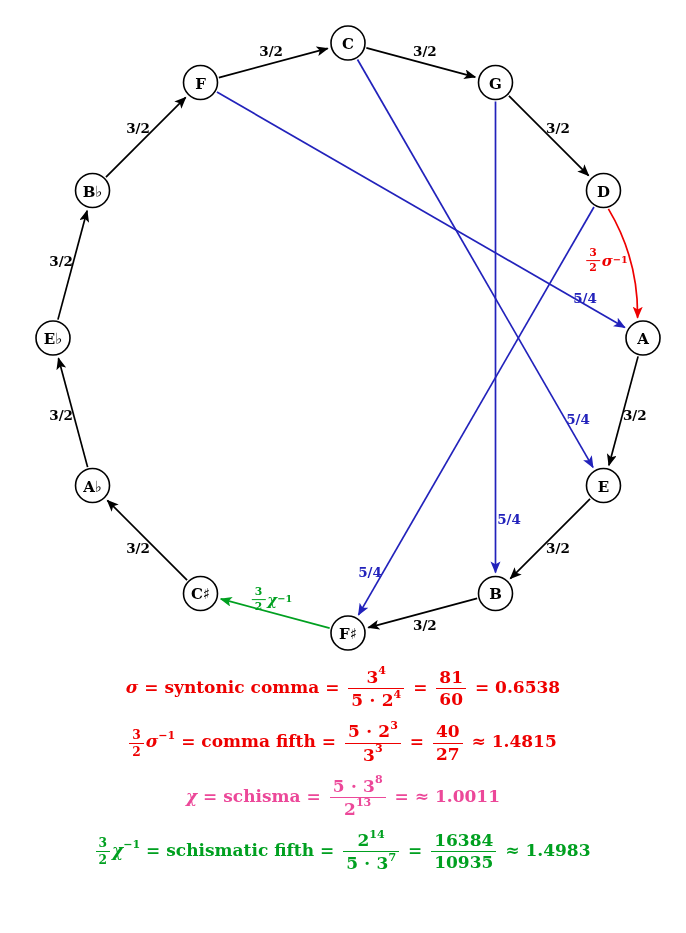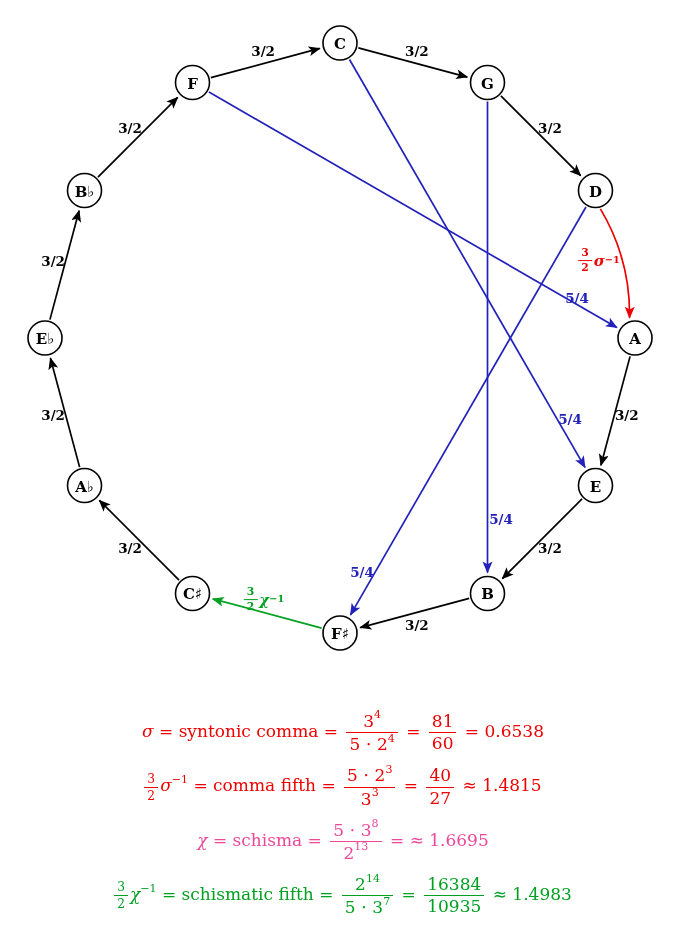--- a/index.html
+++ b/index.html
@@ -1,32 +1,32 @@
 <!DOCTYPE html>
 <html><head>
 <meta charset="utf-8">
 <style>
   html,body { margin:0; padding:0; background:#ffffff; }
   body { width:686px; height:933px; overflow:hidden;
          font-family:"DejaVu Serif","DejaVu Sans",serif; }
-  .stage { position:relative; width:556px; height:933px; }
+  .stage { position:relative; width:556px; height:933px;padding-left:8px; }
   .diagram-wrap { position:relative; width:686px; height:660px; }
   .diagram-wrap svg { display:block; }
   #edge-labels-html { position:absolute; left:0; top:0; width:100%; height:100%; pointer-events:none; }
   .edge-html-label { position:absolute; transform:translate(-50%,-50%);
                      font-weight:bold; font-size:15px; white-space:nowrap;
                      display:inline-flex; align-items:center; }
   .frac { display:inline-block; text-align:center; vertical-align:middle; margin:0 3px; line-height:1.15; }
   .frac .num { display:block; border-bottom:1.5px solid currentColor; padding:0 3px 1px; }
   .frac .den { display:block; padding:1px 3px 0; }
   .frac.small { font-size:0.72em; margin:0 2px 0 0; }
   .mvar { font-style:italic; }
   sup { font-size:0.65em; position:relative; top:-0.15em; }
-  #formulas { position:absolute; left:0; top:700px; width:686px;
-              text-align:center; font-weight:normal; font-size:17px; }
+  #formulas { position:absolute; left:0; top:656px; width:686px;
+              text-align:center; font-weight:bold; font-size:17px; }
   .formula { margin:11px 0; }
   text.node-label { font-family:"DejaVu Serif","DejaVu Sans",serif;
                     font-weight:bold; font-size:15px; fill:#000; }
   text.edge-label { font-family:"DejaVu Serif","DejaVu Sans",serif;
                     font-weight:bold; font-size:13.5px; }
 </style>
 </head>
 <body>
 
 <div class="stage">
@@ -141,16 +141,16 @@
             <span class="den">2</span>
           </span>
           <span class="mvar">χ</span>
           <sup>−1</sup>
         </div>
       </div>
   </div>
   <div id="formulas">
       <div class="formula" style="color: rgb(238, 0, 0);"><span class="mvar">σ</span><span> = syntonic comma = </span><span class="frac"><span class="num">3<sup>4</sup></span><span class="den">5 ⋅ 2<sup>4</sup></span></span><span> = </span><span class="frac"><span class="num">81</span><span class="den">60</span></span><span> = 0.6538</span></div>
       <div class="formula" style="color: rgb(238, 0, 0);"><span class="frac small"><span class="num">3</span><span class="den">2</span></span><span class="mvar">σ</span><sup>−1</sup><span> = comma fifth = </span><span class="frac"><span class="num">5 ⋅ 2<sup>3</sup></span><span class="den">3<sup>3</sup></span></span><span> = </span><span class="frac"><span class="num">40</span><span class="den">27</span></span><span> ≈ 1.4815</span></div>
-      <div class="formula" style="color: #ec4899;"><span class="mvar">χ</span><span> = schisma = </span><span class="frac"><span class="num">5 ⋅ 3<sup>8</sup></span><span class="den">2<sup>13</sup></span></span><span> = </span><span> ≈ 1.6695</span></div>
+      <div class="formula" style="color: #ec4899;"><span class="mvar">χ</span><span> = schisma = </span><span class="frac"><span class="num">5 ⋅ 3<sup>8</sup></span><span class="den">2<sup>13</sup></span></span><span> = </span><span> ≈ 1.0011</span></div>
       <div class="formula" style="color: rgb(0, 160, 32);"><span class="frac small"><span class="num">3</span><span class="den">2</span></span><span class="mvar">χ</span><sup>−1</sup><span> = schismatic fifth = </span><span class="frac"><span class="num">2<sup>14</sup></span><span class="den">5 ⋅ 3<sup>7</sup></span></span><span> = </span><span class="frac"><span class="num">16384</span><span class="den">10935</span></span><span> ≈ 1.4983</span></div>
     </div>
 </div>
 
 </body></html>

